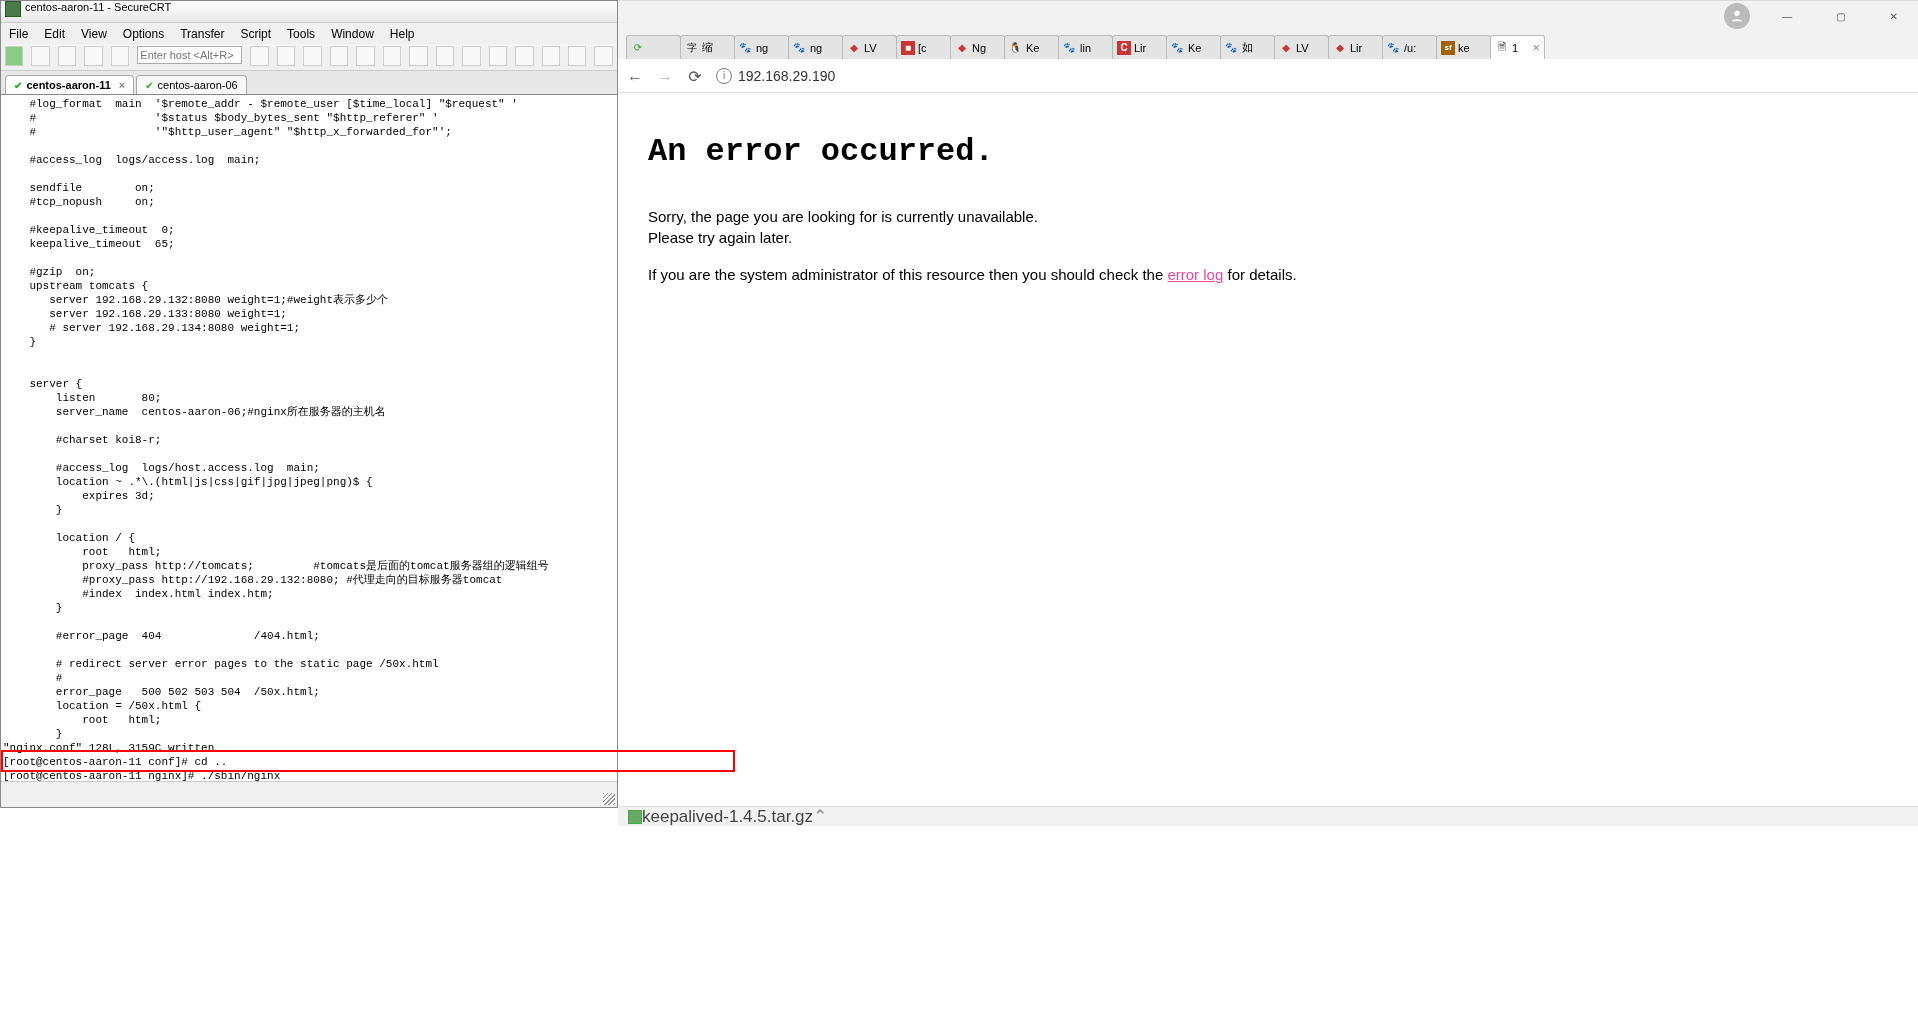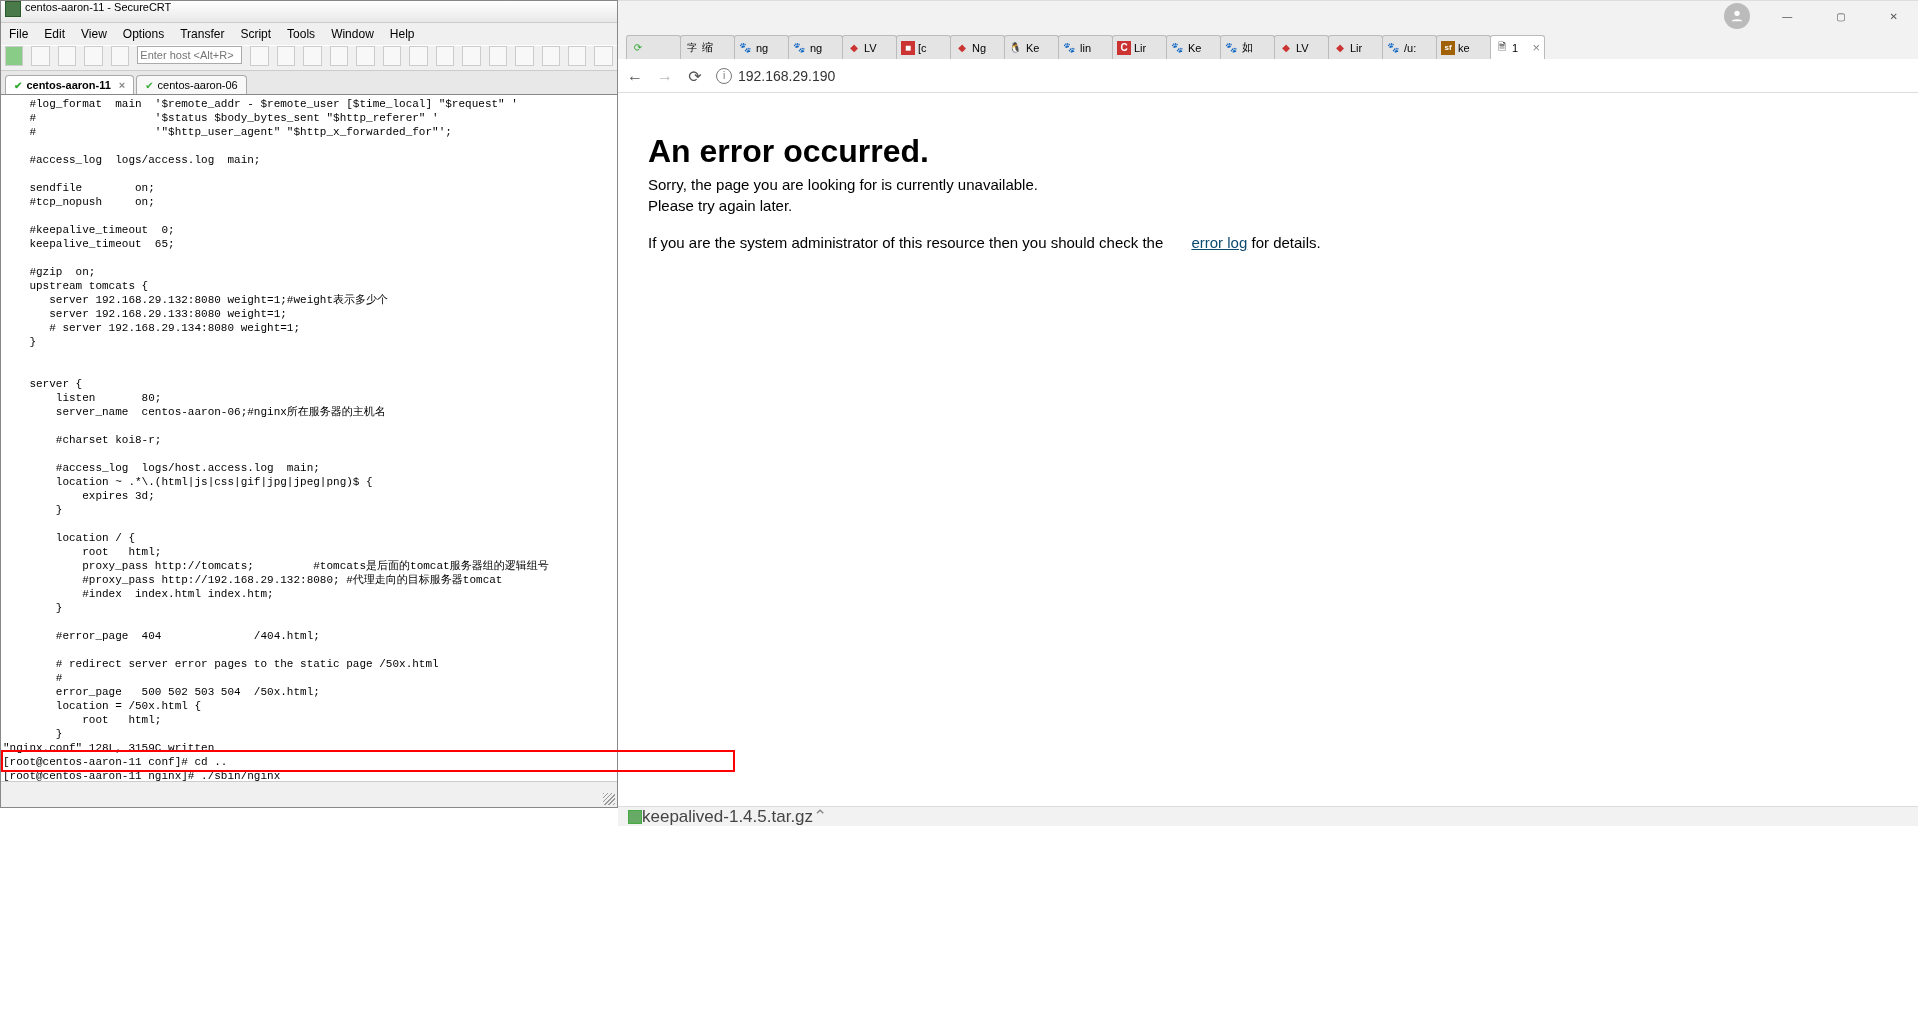--- a/index.html
+++ b/index.html
@@ -34,23 +34,23 @@
 .chrome-tabstrip { height: 28px; background: #f2f2f2; display: flex; align-items: flex-end; padding-left: 8px; overflow: hidden; }
 .ctab { min-width: 40px; max-width: 55px; flex:1; height: 24px; border: 1px solid #bbb; border-bottom: none; background: #e4e4e4; display: flex; align-items: center; padding: 0 4px; font-size: 11px; overflow: hidden; white-space: nowrap; border-radius: 3px 3px 0 0; margin-right: -1px; gap:3px;}
 .ctab.active { background: #fff; z-index: 2; position: relative; }
 .ctab .favicon { width: 14px; height: 14px; flex-shrink: 0; display:inline-flex; align-items:center; justify-content:center; font-size:10px;}
 .ctab .x { margin-left: auto; color: #888; font-size: 13px; }
 .chrome-nav { height: 34px; background: #fff; border-bottom: 1px solid #ddd; display: flex; align-items: center; padding: 0 8px; gap: 12px; }
 .chrome-nav .navbtn { width: 18px; height: 18px; color: #555; font-size: 16px; text-align: center; }
 .chrome-nav .url { flex: 1; display: flex; align-items: center; gap: 6px; font-size: 14px; color: #333; }
 .chrome-nav .url .info-icon { width:16px; height:16px; border:1px solid #777; border-radius:50%; font-size:10px; display:flex; align-items:center; justify-content:center; color:#777;}
 .chrome-content { padding: 40px 30px; font-family: Arial, Helvetica, sans-serif; }
-.chrome-content h1 { font-size: 32px; margin-bottom: 4px; font-weight: bold; }
+.chrome-content h1 { font-size: 32px; margin-bottom: 36px; font-weight: bold; font-family: Liberation Mono, monospace; }
 .chrome-content p { font-size: 15px; margin-bottom: 16px; line-height: 1.4; }
-.chrome-content a { color: #0c4a6e; text-decoration: underline; margin-left: 24px; }
+.chrome-content a { color: #ec4899; text-decoration: underline; }
 .chrome-content em { font-style: italic; }
 
 
 .taskbar { position: absolute; left: 618px; bottom: 190px; right: 0; height: 20px; background: #f2f2f2; border-top: 1px solid #ddd; display: flex; align-items: center; padding-left: 10px; gap:8px;}
 .taskbar .item { display:flex; align-items:center; font-size:17px; color:#444;}
 .taskbar .dlicon { width:14px; height:14px; background:#6a6; border:1px solid #4a4;}
 
 </style>
 </head>
 <body>

